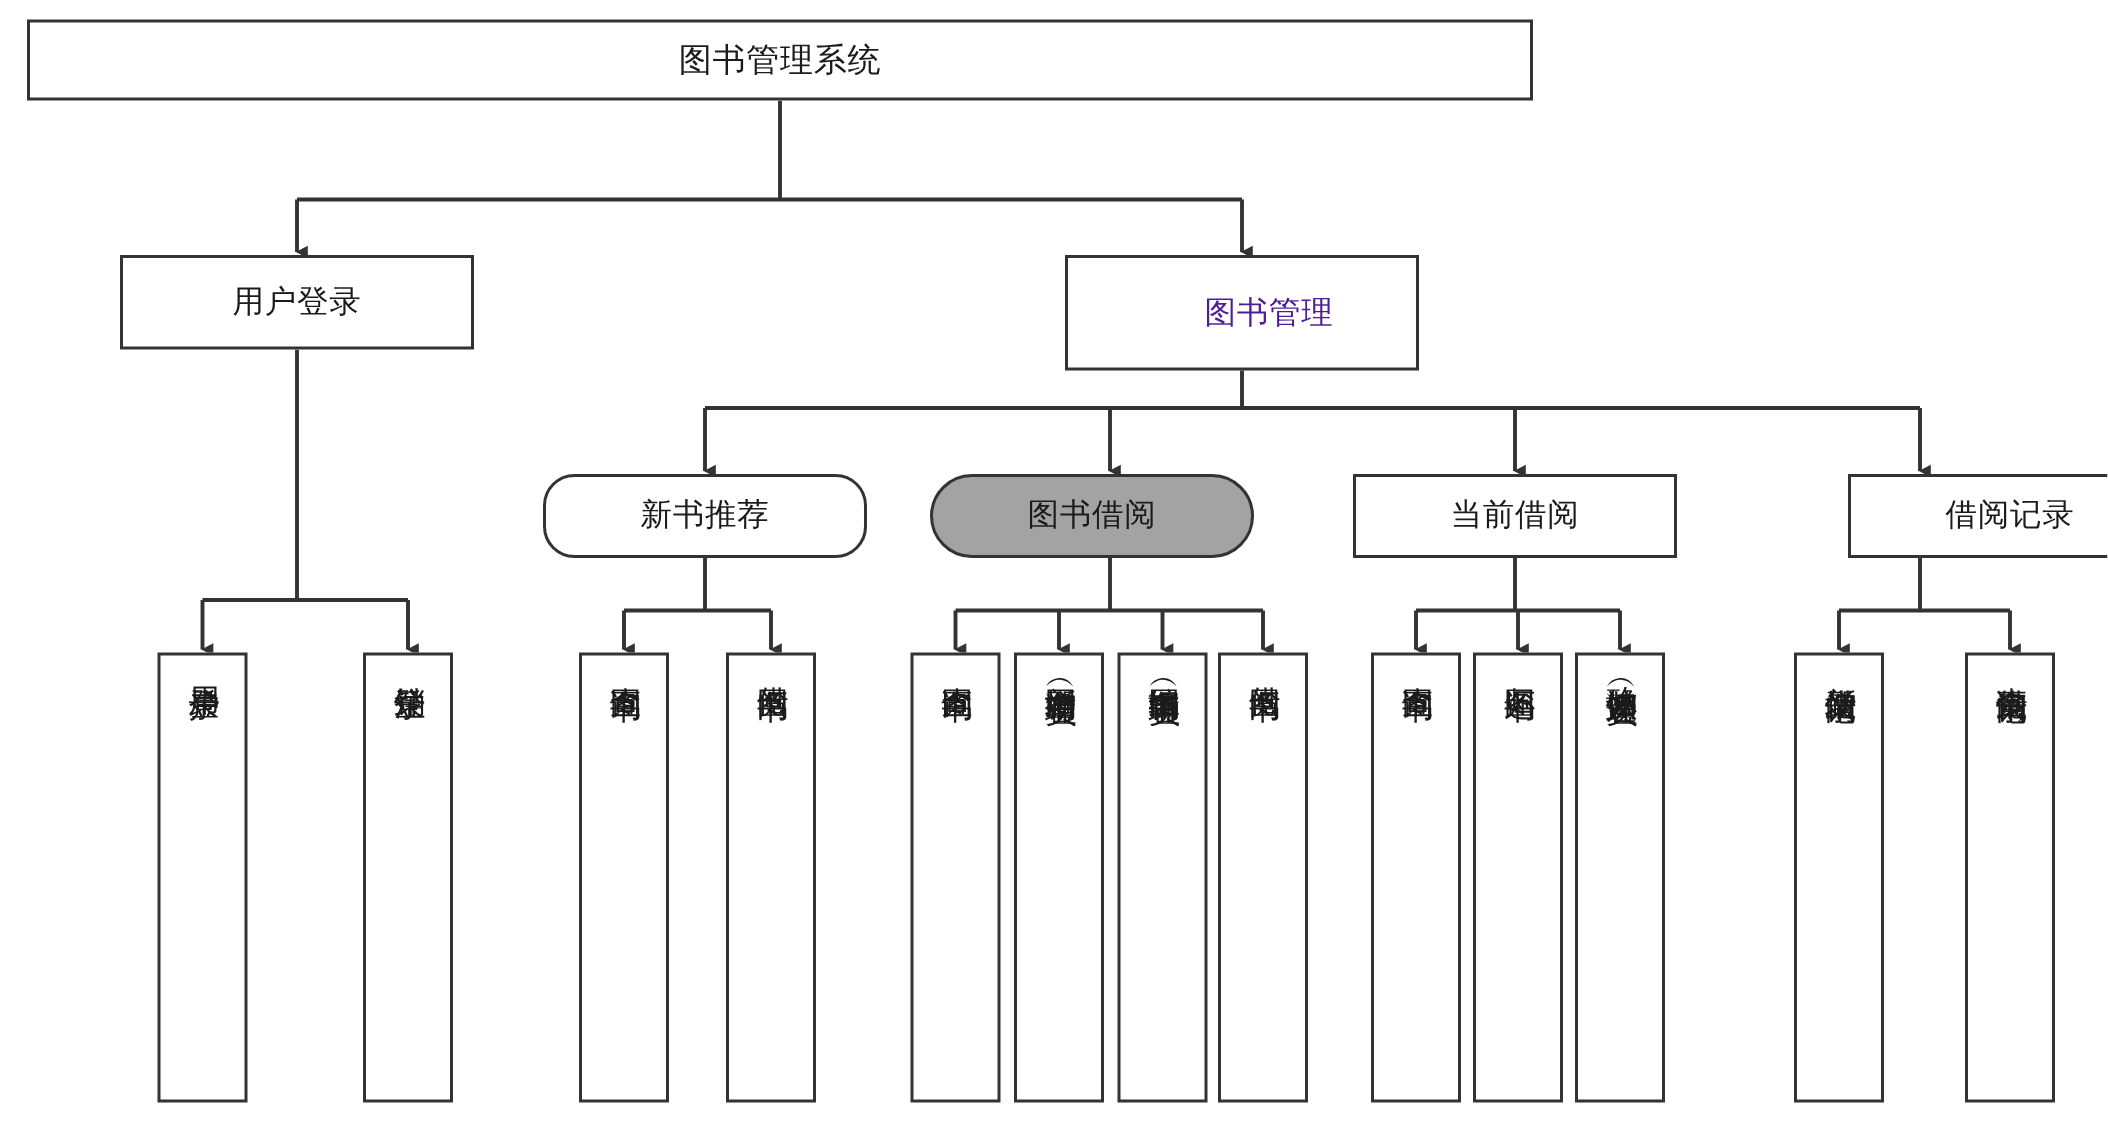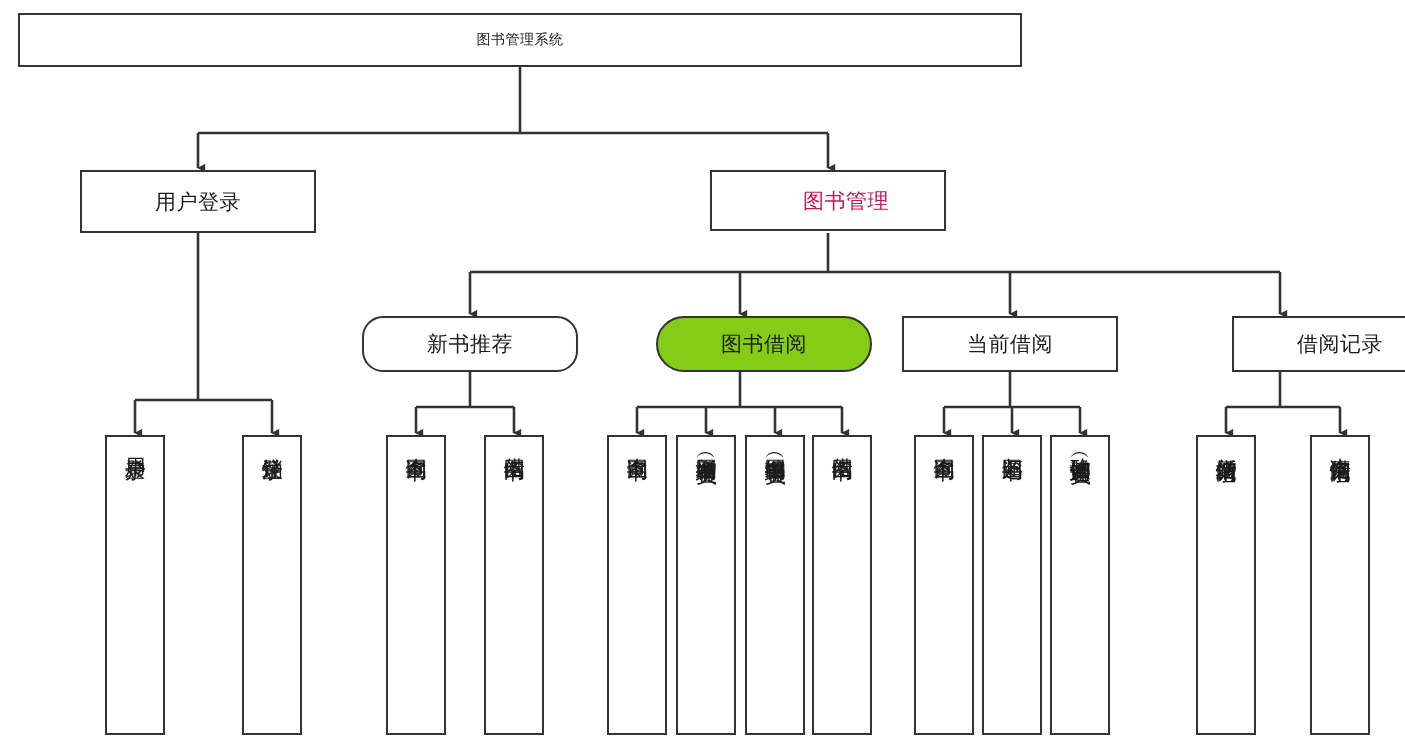--- a/index.html
+++ b/index.html
@@ -51,21 +51,21 @@
     padding-top: 4px;
   }
   .node.vert .lbl {
     writing-mode: vertical-rl;
     text-orientation: upright;
     font-size: 21px;
     line-height: 1.06;
     letter-spacing: 1px;
     max-height: 100%;
   }
-  .node.root .lbl { font-size: 14px; font-family: Liberation Mono, monospace; }
+  .node.root .lbl { font-size: 22px; }
   .watermark {
     position: absolute;
     right: 8px;
     bottom: 6px;
     font-size: 17px;
     color: #b9b9b9;
     letter-spacing: 0.5px;
     user-select: none;
     white-space: nowrap;
   }
@@ -118,27 +118,27 @@
       </g>
   </svg>
 
   <div id="nodes">
       <div class="node horiz root" style="left: 18px; top: 13px; width: 1004px; height: 54px; border-color: rgb(51, 51, 51); background: rgb(255, 255, 255); color: rgb(27, 27, 27);">
         <span class="lbl">图书管理系统</span>
       </div>
       <div class="node horiz" style="left: 80px; top: 170px; width: 236px; height: 63px; border-color: rgb(51, 51, 51); background: rgb(255, 255, 255); color: rgb(27, 27, 27);">
         <span class="lbl">用户登录</span>
       </div>
-      <div class="node horiz" style="left: 710px; top: 170px; width: 236px; height: 61px; border-color: rgb(51, 51, 51); background: rgb(255, 255, 255); color: #be185d; padding-left: 36px;">
+      <div class="node horiz" style="left: 710px; top: 170px; width: 236px; height: 77px; border-color: rgb(51, 51, 51); background: rgb(255, 255, 255); color: #4c1d95; padding-left: 36px;">
         <span class="lbl">图书管理</span>
       </div>
       <div class="node horiz" style="left: 362px; top: 316px; width: 216px; height: 56px; border-color: rgb(51, 51, 51); background: rgb(255, 255, 255); color: rgb(27, 27, 27); border-radius: 21px;">
         <span class="lbl">新书推荐</span>
       </div>
-      <div class="node horiz" style="left: 656px; top: 316px; width: 216px; height: 56px; border-color: rgb(51, 51, 51); background: #84cc16; color: rgb(27, 27, 27); border-radius: 28px;">
+      <div class="node horiz" style="left: 620px; top: 316px; width: 216px; height: 56px; border-color: rgb(51, 51, 51); background: #a3a3a3; color: rgb(27, 27, 27); border-radius: 28px;">
         <span class="lbl">图书借阅</span>
       </div>
       <div class="node horiz" style="left: 902px; top: 316px; width: 216px; height: 56px; border-color: rgb(51, 51, 51); background: rgb(255, 255, 255); color: rgb(27, 27, 27);">
         <span class="lbl">当前借阅</span>
       </div>
       <div class="node horiz" style="left: 1208px; top: 316px; width: 216px; height: 56px; border-color: rgb(51, 51, 51); background: rgb(255, 255, 255); color: rgb(27, 27, 27); margin-left: 24px;">
         <span class="lbl">借阅记录</span>
       </div>
       <div class="node vert" style="left: 105px; top: 435px; width: 60px; height: 300px; border-color: rgb(51, 51, 51); background: rgb(255, 255, 255); color: rgb(27, 27, 27);">
         <span class="lbl">用户登录</span>

